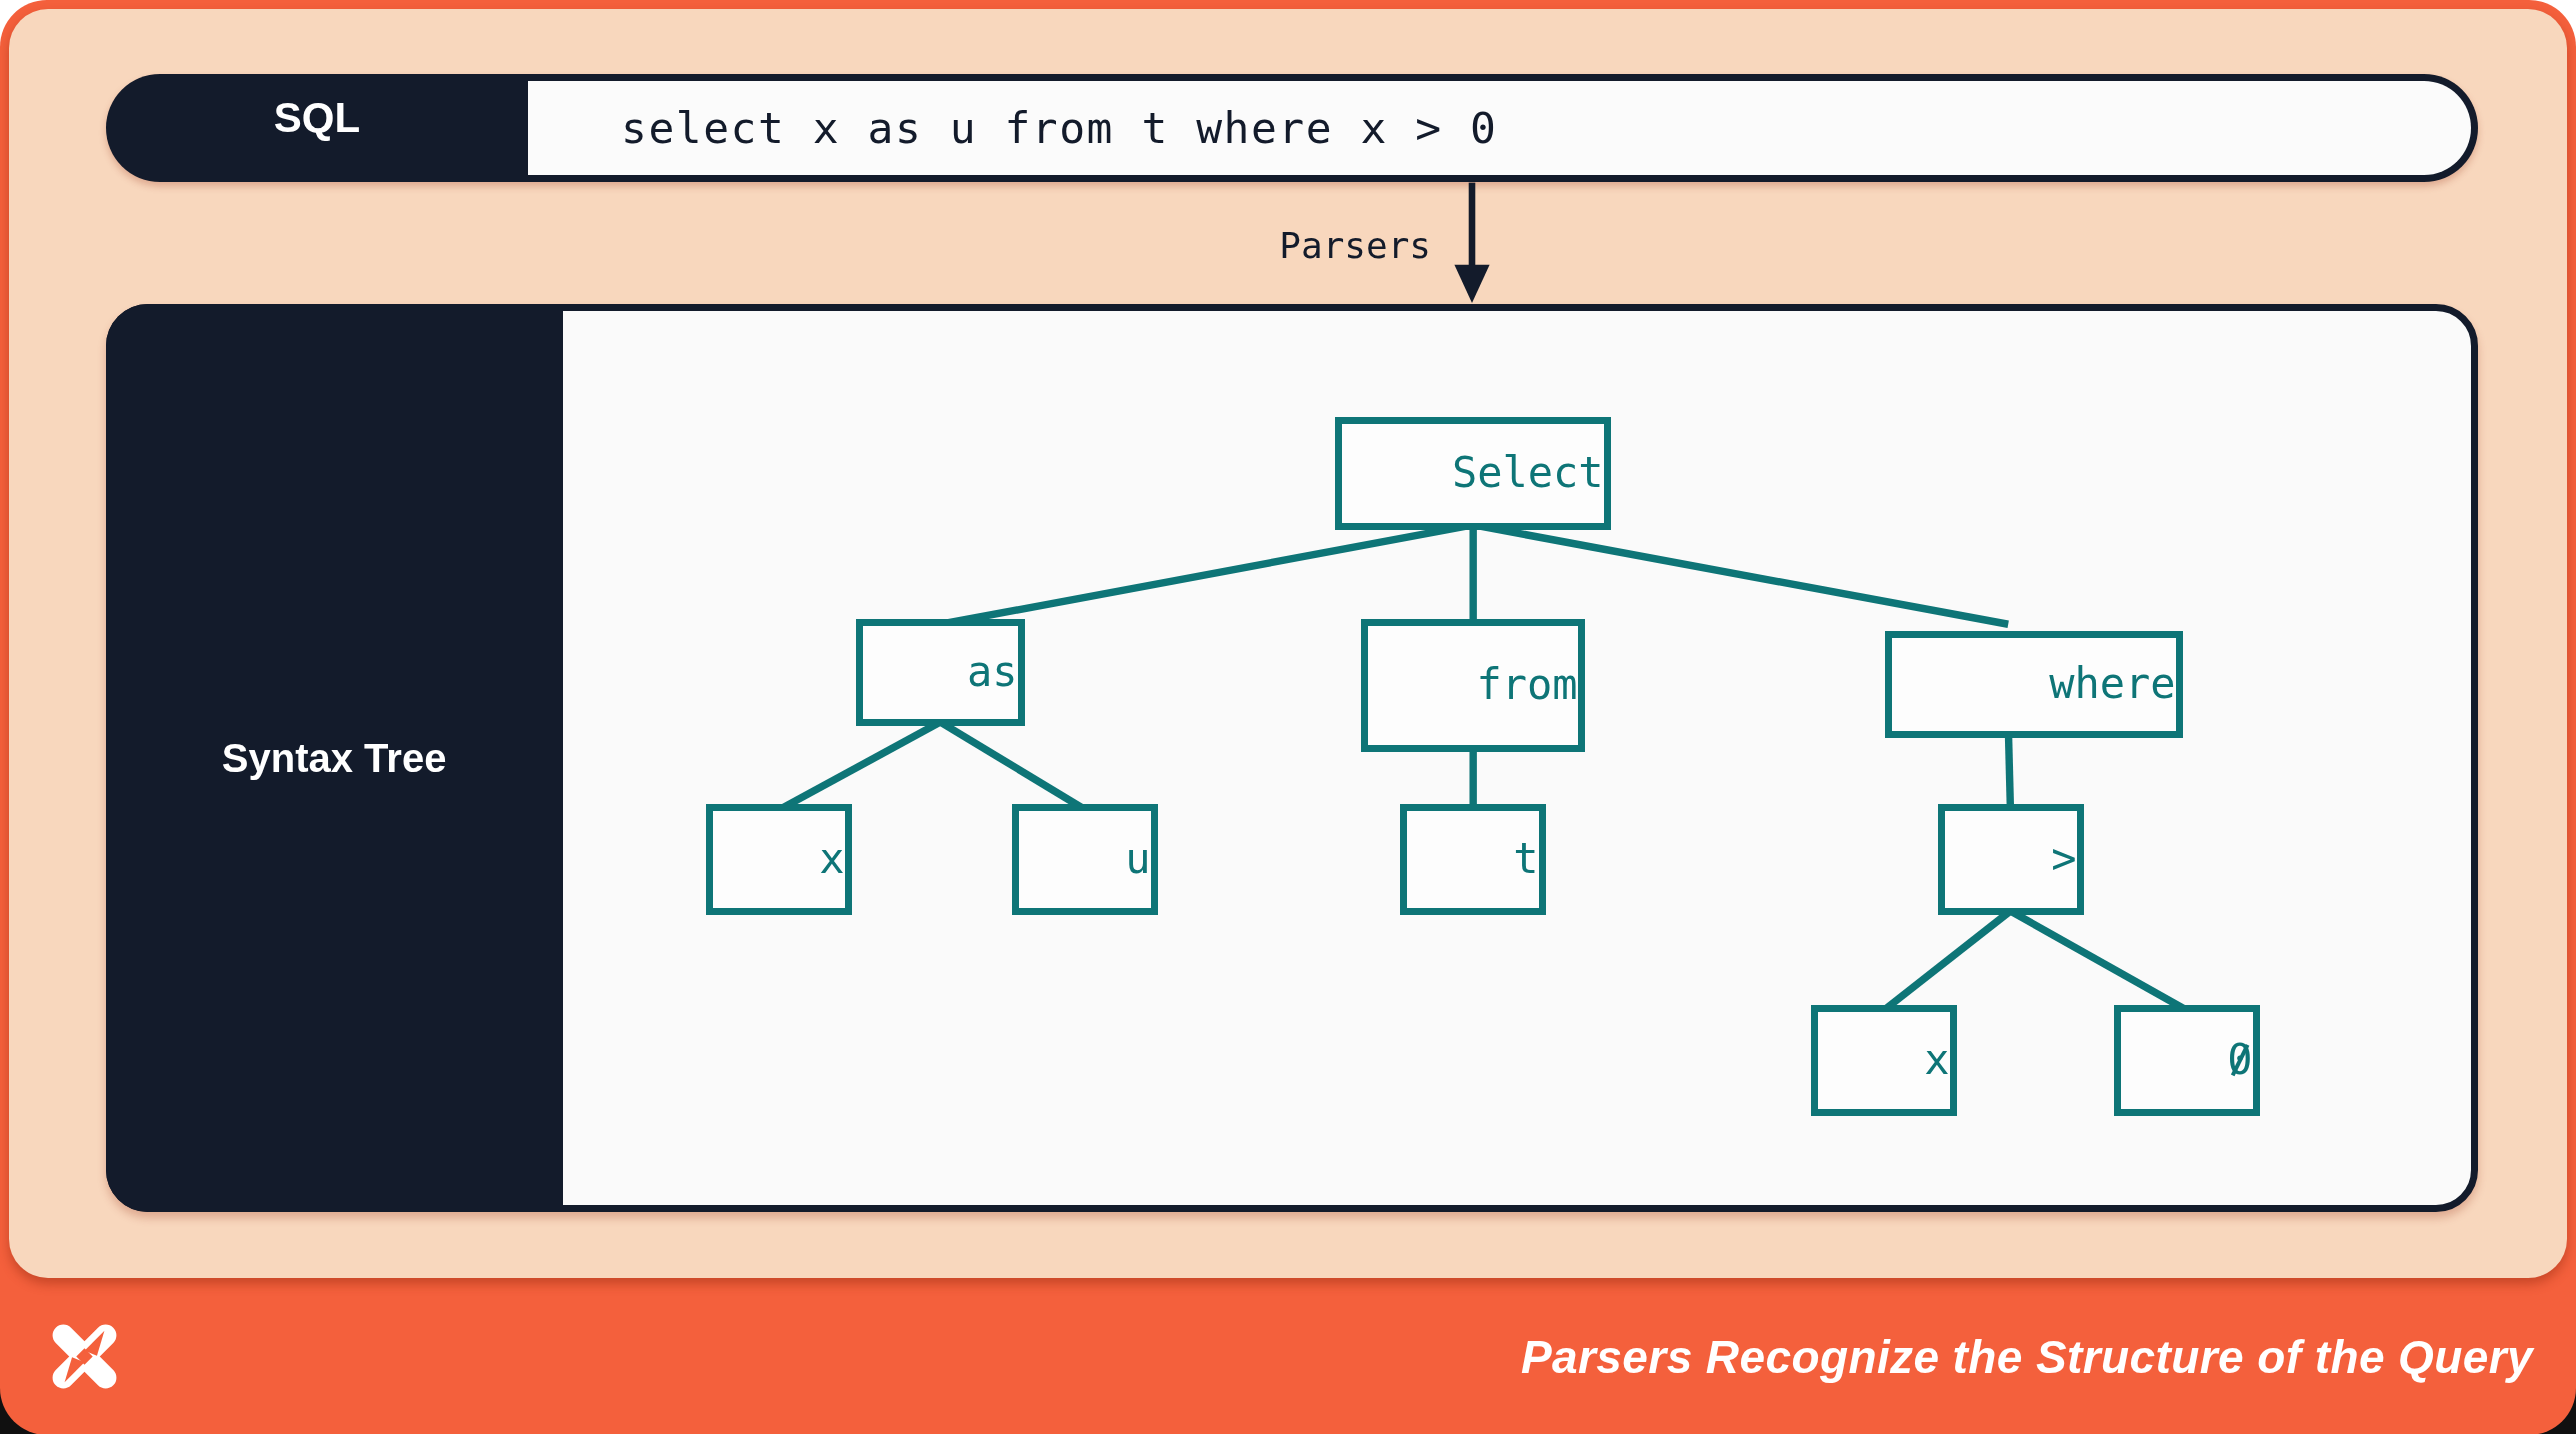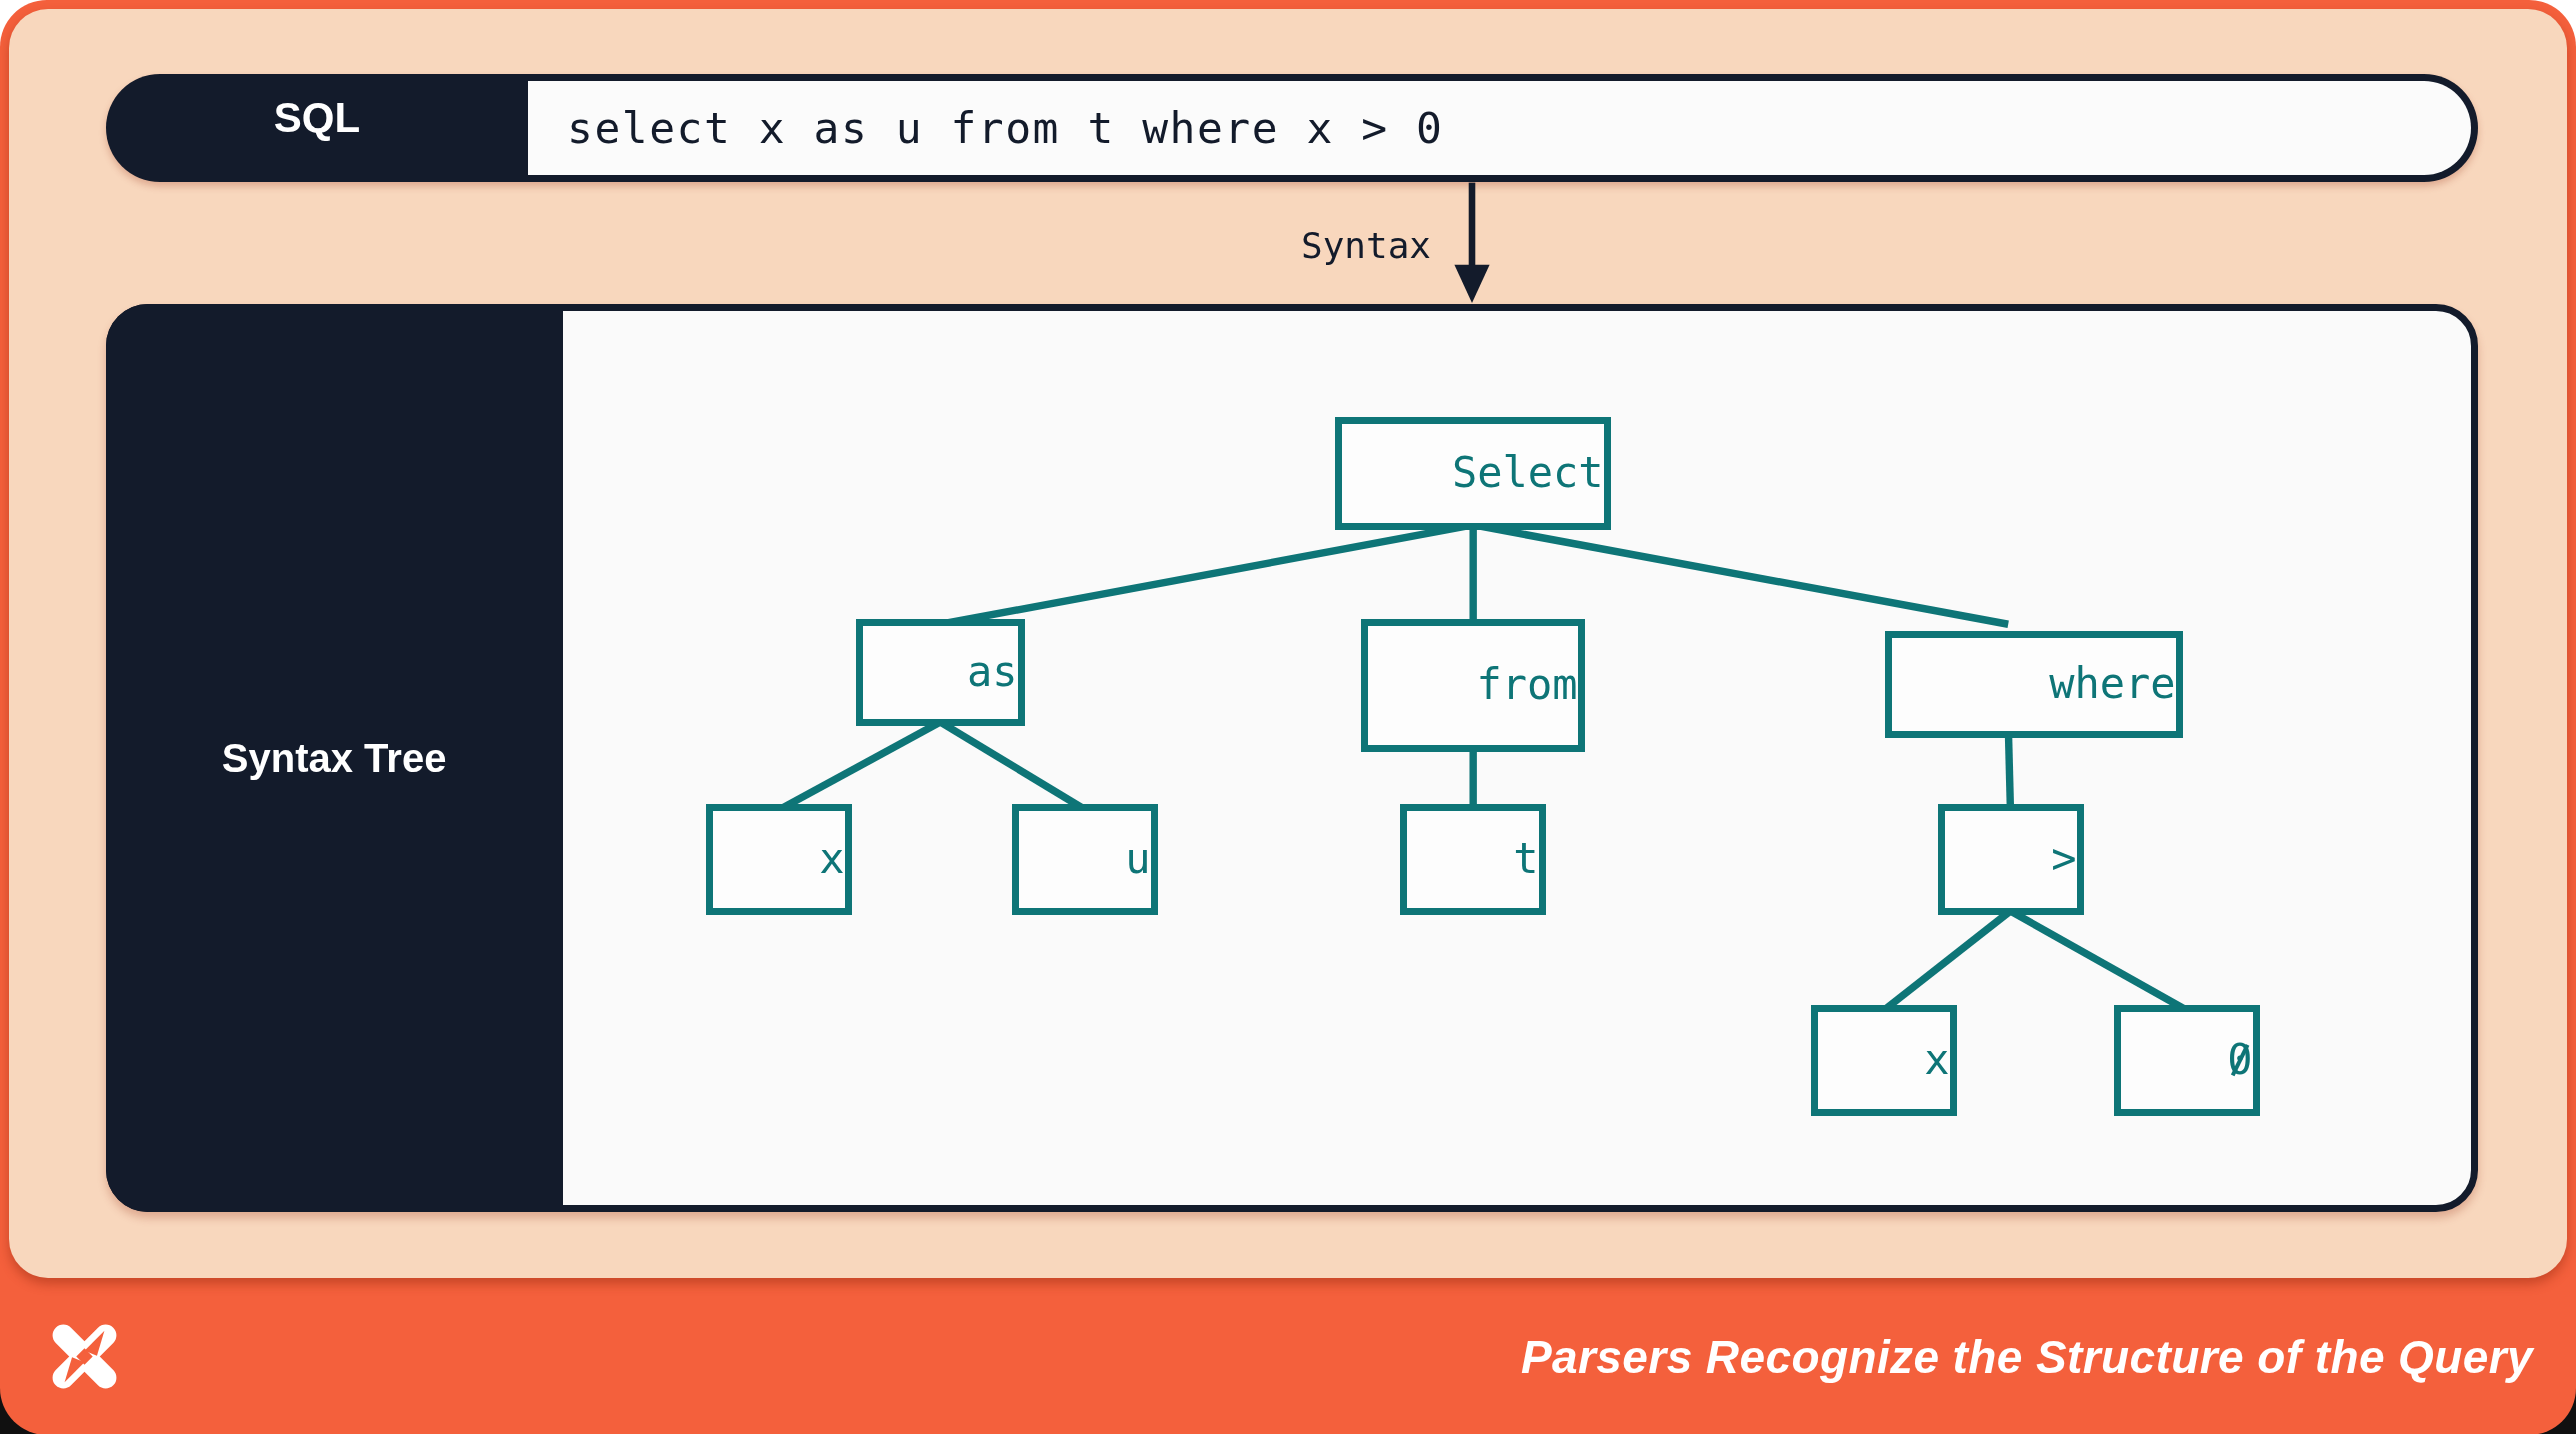--- a/index.html
+++ b/index.html
@@ -10,21 +10,21 @@
   .peach-panel{position:absolute;left:9px;top:9px;right:9px;height:1269px;background:#f8d7bd;
                border-radius:39px;box-shadow:0 6px 10.4px rgba(146,41,16,0.45);}
 
   
   .sql-pill{position:absolute;left:106px;top:74px;width:2372px;height:108px;background:#131b2b;
             border-radius:54px;box-shadow:0 4.4px 7.4px rgba(146,41,16,0.25);}
   .sql-pill .label-cell{position:absolute;left:0;top:0;width:422px;height:88px;display:flex;
             align-items:center;justify-content:center;color:#ffffff;font-size:42px;font-weight:700;}
   .sql-pill .query-cell{position:absolute;left:422px;top:6.7px;right:6.7px;bottom:6.7px;background:#fbfbfb;
             border-radius:0 47px 47px 0;display:flex;align-items:center;}
-  .sql-query{font-family:"DejaVu Sans Mono",monospace;font-size:43px;color:#131b2b;padding-left:39px;
+  .sql-query{font-family:"DejaVu Sans Mono",monospace;font-size:43px;color:#131b2b;padding-left:93px;
             letter-spacing:1.5px;white-space:pre;}
 
   
   .parser-label{position:absolute;left:1112px;top:224px;width:319px;height:43px;line-height:43px;
             text-align:right;font-family:"DejaVu Sans Mono",monospace;font-size:36px;color:#131b2b;}
   .parser-arrow{position:absolute;left:1450px;top:182px;}
 
   
   .tree-panel{position:absolute;left:106px;top:304px;width:2372px;height:908px;background:#fafafa;
             border:7.4px solid #131b2b;border-radius:42px;box-sizing:border-box;
@@ -69,21 +69,21 @@
   <div class="slide">
     <div class="peach-panel"></div>
 
     <div class="sql-pill">
       <div class="label-cell">SQL</div>
       <div class="query-cell">
         <span class="sql-query">select x as u from t where x &gt; 0</span>
       </div>
     </div>
 
-    <div class="parser-label">Syntax</div>
+    <div class="parser-label">Parsers</div>
     <svg class="parser-arrow" width="44" height="123" viewBox="0 0 60 166">
       <line x1="30" y1="0" x2="30" y2="118" stroke="#131b2b" stroke-width="9"></line>
       <polygon points="6,112 54,112 30,164" fill="#131b2b"></polygon>
     </svg>
 
     <div class="tree-panel">
       <div class="tree-sidebar">
         <span class="sidebar-label">Syntax Tree</span>
       </div>
       <div class="tree-area">

